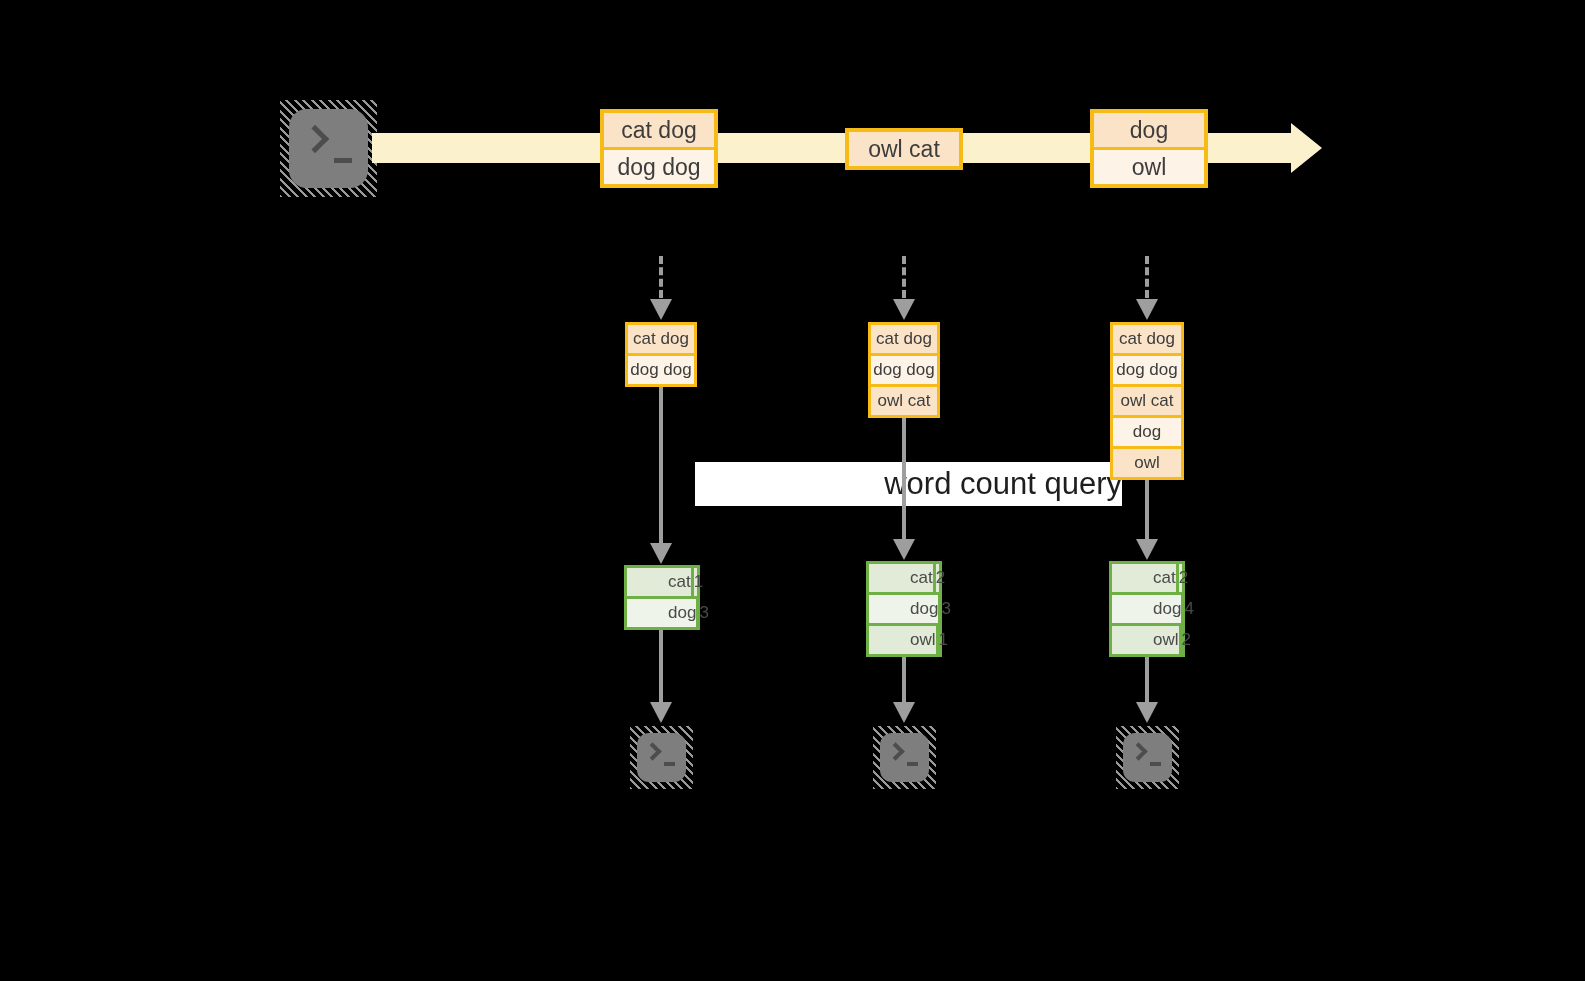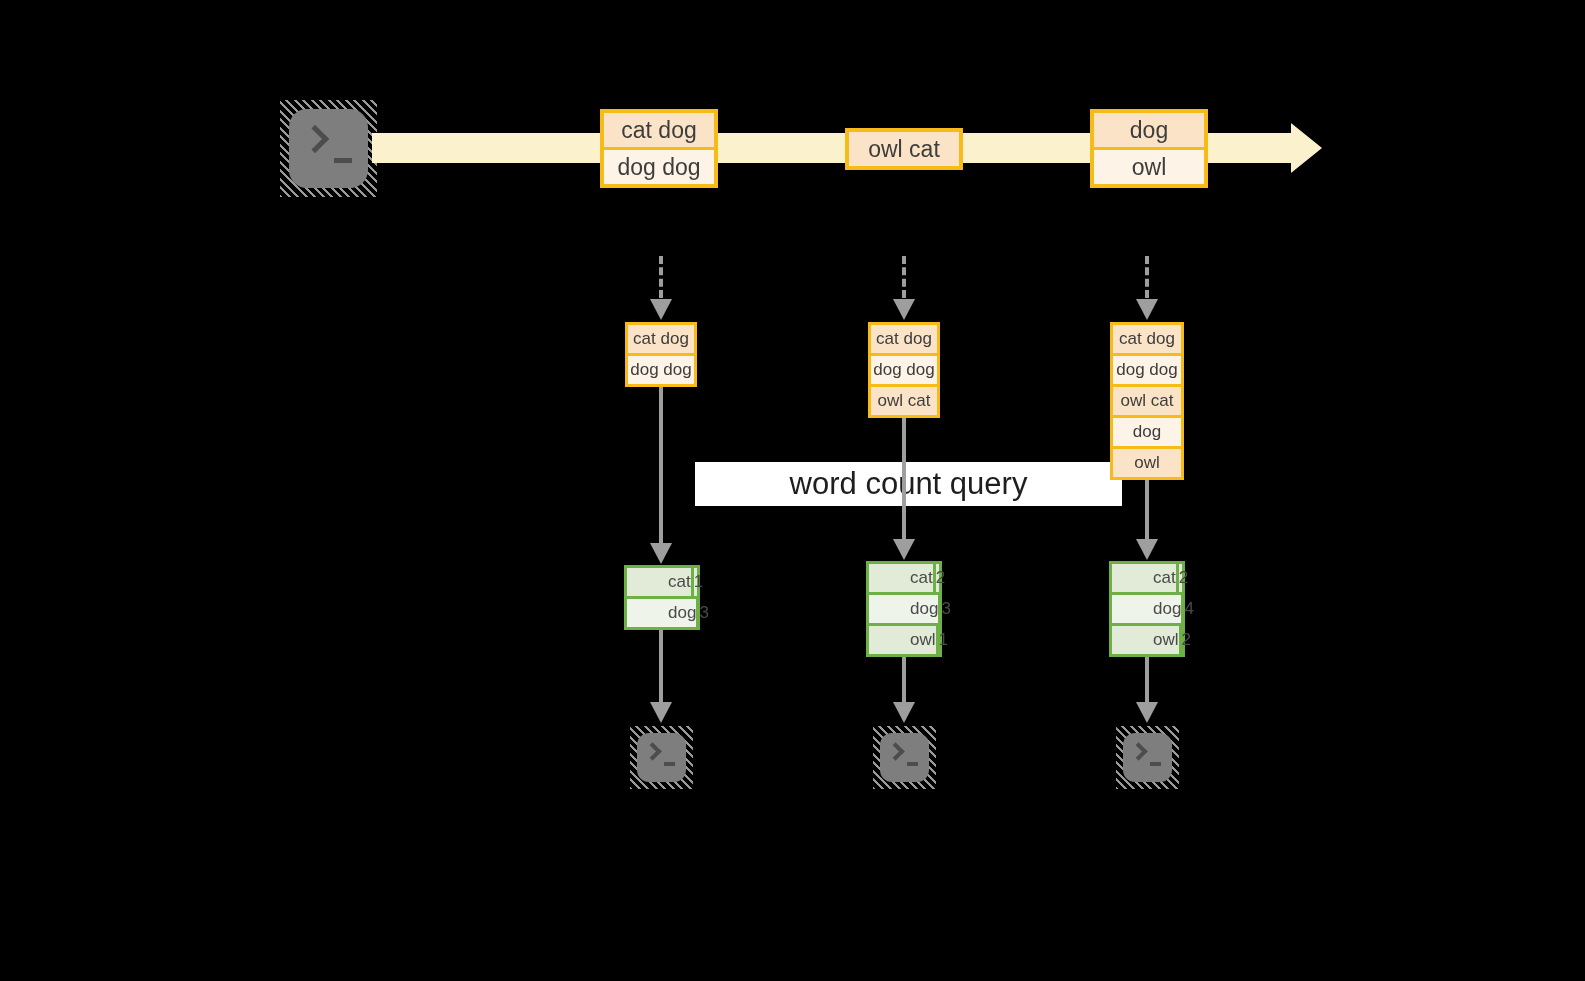--- a/index.html
+++ b/index.html
@@ -58,21 +58,21 @@
   .gword{width:45px;border-right:3px solid var(--green);display:flex;align-items:center;justify-content:center;
     font-size:17px;color:#4a4a4a;padding-left:41px;}
   .gcount{flex:1;display:flex;align-items:center;justify-content:center;font-size:17px;color:#4a4a4a;}
   
   .vline{position:absolute;width:0;border-left:4px solid var(--gray);z-index:3;}
   .vline.dashed{border-left-style:dashed;}
   .ahead{position:absolute;width:0;height:0;border-left:11px solid transparent;
     border-right:11px solid transparent;border-top:21px solid var(--gray);z-index:3;}
   
   .banner{position:absolute;left:695px;top:462px;width:427px;height:44px;background:#ffffff;
-    display:flex;align-items:center;justify-content:center;font-size:31px;color:#1e1e1e;z-index:1;}
+    display:flex;align-items:center;justify-content:flex-end;font-size:31px;color:#1e1e1e;z-index:1;}
 </style>
 </head>
 <body>
 
 <div class="canvas">
 
   <div class="term term-src">
     <div class="term-inner">
       <span class="chev"></span>
       <span class="cursor-bar"></span>

